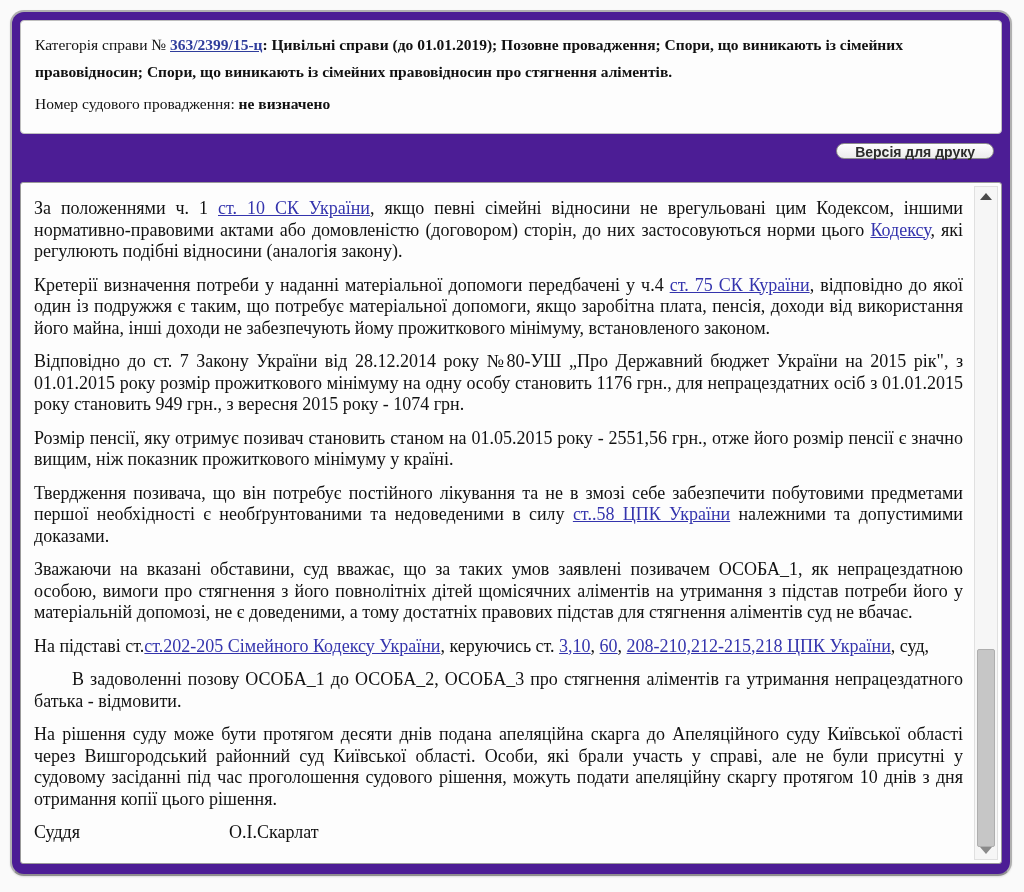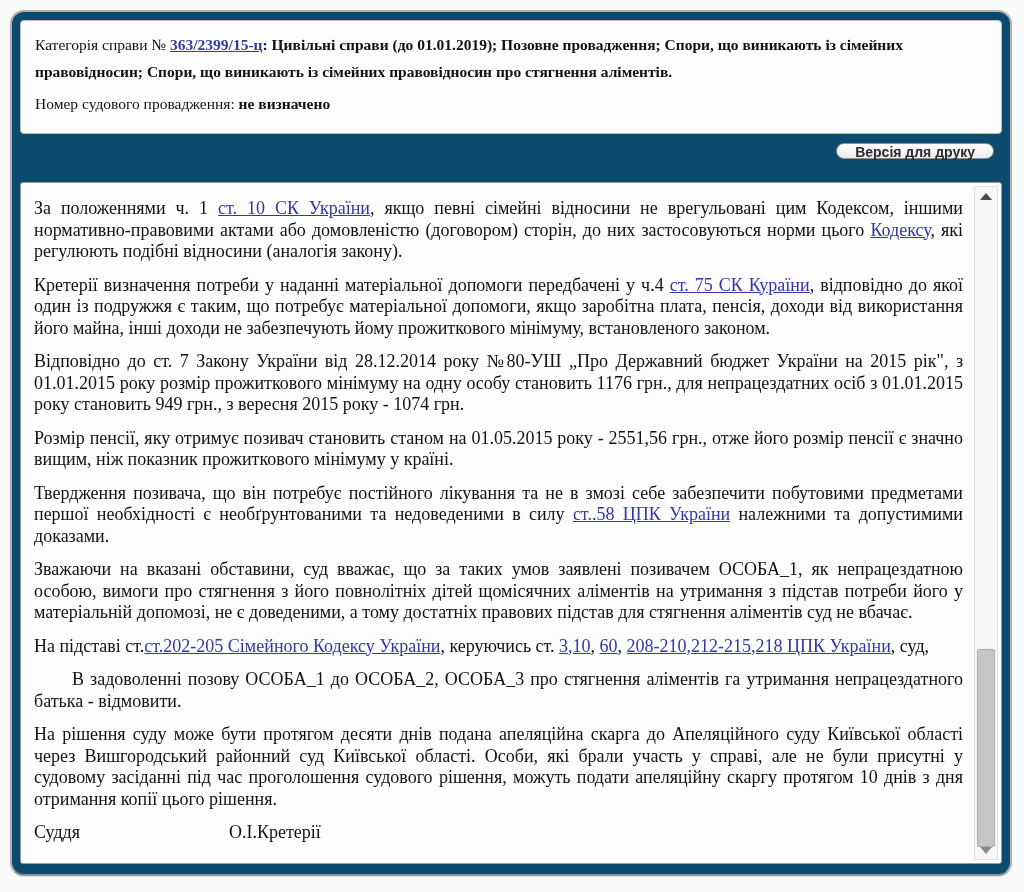--- a/index.html
+++ b/index.html
@@ -7,21 +7,21 @@
     width: 1024px; height: 892px;
     background: #fafafa;
     font-family: "Liberation Serif", serif;
     position: relative;
     overflow: hidden;
   }
   .panel {
     position: absolute; left: 10px; top: 10px;
     width: 1002px; height: 866px;
     box-sizing: border-box;
-    background: #0c4a6e;
+    background: #4c1d95;
     border: 2px solid #b0b0b0;
     border-bottom-color: #8f8f8f;
     border-radius: 14px;
     box-shadow: 0 1px 2px rgba(0,0,0,0.12);
     text-decoration: underline;
   }
   
   .case-header {
     position: absolute; left: 8px; right: 8px; top: 8px; height: 114px;
     box-sizing: border-box;
@@ -120,21 +120,21 @@
     <div class="doc">
         <p><span>За положеннями ч. 1 </span><a href="#">ст. 10 СК України</a><span>, якщо певні сімейні відносини не врегульовані цим Кодексом, іншими нормативно-правовими актами або домовленістю (договором) сторін, до них застосовуються норми цього </span><a href="#">Кодексу</a><span>, які регулюють подібні відносини (аналогія закону).</span></p>
         <p><span>Кретерії визначення потреби у наданні матеріальної допомоги передбачені у ч.4 </span><a href="#">ст. 75 СК Кураїни</a><span>, відповідно до якої один із подружжя є таким, що потребує матеріальної допомоги, якщо заробітна плата, пенсія, доходи від використання його майна, інші доходи не забезпечують йому прожиткового мінімуму, встановленого законом.</span></p>
         <p><span>Відповідно до ст. 7 Закону України від 28.12.2014 року №80-УШ „Про Державний бюджет України на 2015 рік", з 01.01.2015 року розмір прожиткового мінімуму на одну особу становить 1176 грн., для непрацездатних осіб з 01.01.2015 року становить 949 грн., з вересня 2015 року - 1074 грн.</span></p>
         <p><span>Розмір пенсії, яку отримує позивач  становить станом на 01.05.2015 року - 2551,56 грн., отже його розмір пенсії є значно вищим, ніж показник прожиткового мінімуму у країні.</span></p>
         <p><span>Твердження позивача, що він потребує постійного лікування та не в змозі себе забезпечити   побутовими предметами першої необхідності є необґрунтованими та недоведеними в силу </span><a href="#">ст..58 ЦПК України</a><span> належними та допустимими доказами.</span></p>
         <p><span>Зважаючи на вказані обставини, суд вважає, що за таких умов заявлені позивачем ОСОБА_1, як непрацездатною особою, вимоги про стягнення з його повнолітніх дітей щомісячних аліментів на утримання з підстав потреби його у матеріальній допомозі, не є доведеними, а тому достатніх правових підстав для стягнення аліментів суд не вбачає.</span></p>
         <p><span>На підставі ст.</span><a href="#">ст.202-205 Сімейного Кодексу України</a><span>, керуючись ст. </span><a href="#">3,10</a><span>, </span><a href="#">60</a><span>, </span><a href="#">208-210,212-215,218 ЦПК України</a><span>, суд,</span></p>
         <p class="indent"><span>В задоволенні позову ОСОБА_1 до ОСОБА_2, ОСОБА_3 про стягнення аліментів га утримання непрацездатного батька - відмовити.</span></p>
         <p><span>На рішення суду може бути протягом десяти днів подана апеляційна скарга до Апеляційного суду Київської області через Вишгородський районний суд Київської області. Особи, які брали участь у справі, але не були присутні у судовому засіданні під час проголошення судового рішення, можуть подати апеляційну скаргу протягом 10 днів з дня отримання копії цього рішення.</span></p>
-        <p class="signature"><span class="sig-left">Суддя</span><span>О.І.Кретерії</span></p>
+        <p class="signature"><span class="sig-left">Суддя</span><span>О.І.Скарлат</span></p>
       </div>
     <div class="scrollbar">
       <div class="scroll-btn up">
         <span class="tri-up"></span>
       </div>
       <div class="scroll-thumb"></div>
       <div class="scroll-btn down">
         <span class="tri-down"></span>
       </div>
     </div>

